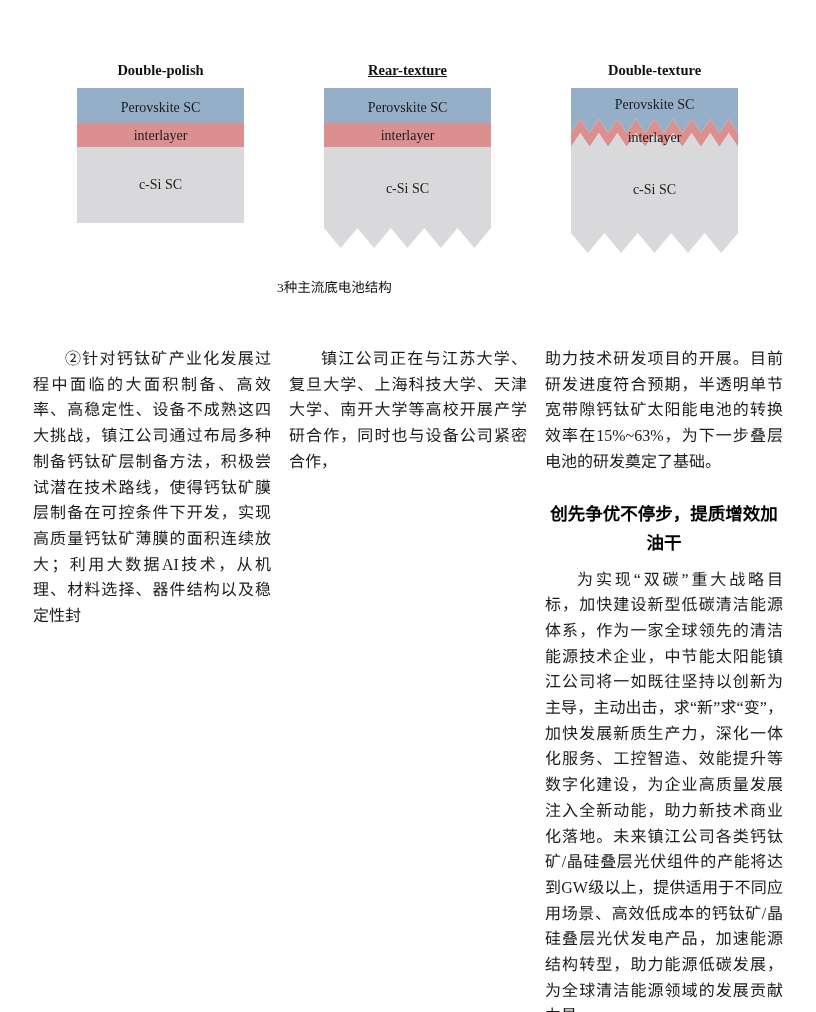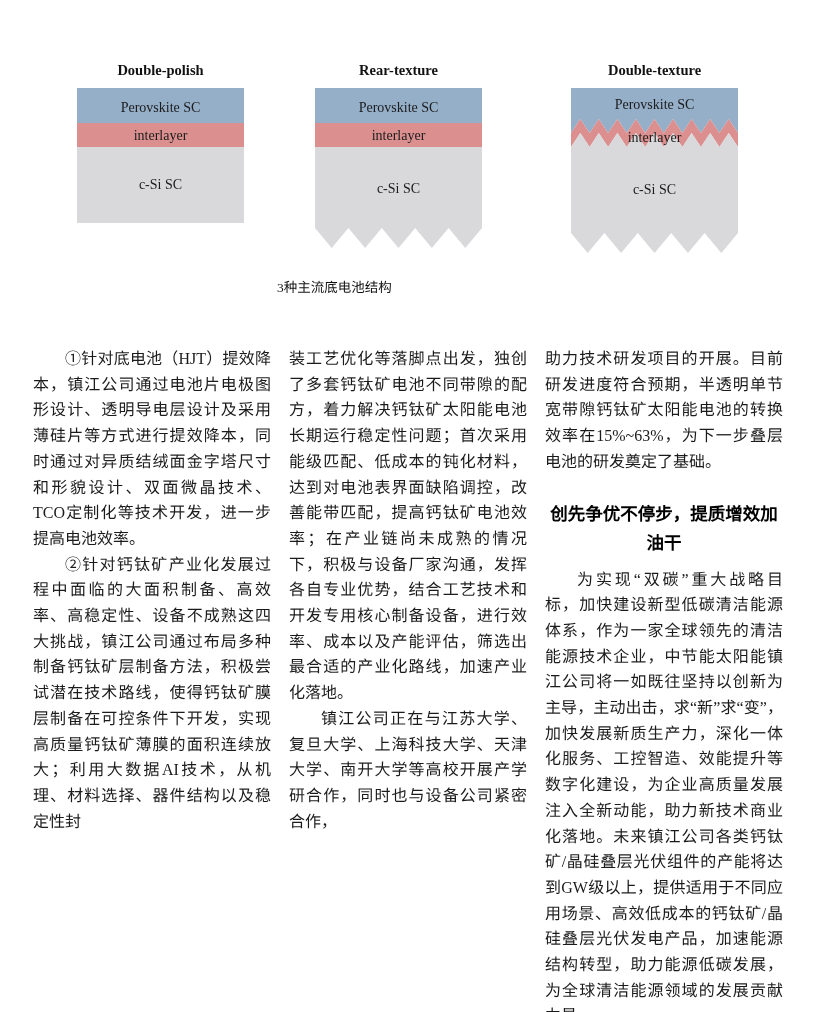--- a/index.html
+++ b/index.html
@@ -72,21 +72,21 @@
       <svg width="167" height="140" viewBox="0 0 167 140">
         <rect x="0" y="0" width="167" height="35" fill="#95afc9"></rect>
         <rect x="0" y="35" width="167" height="24" fill="#db8f8f"></rect>
         <rect x="0" y="59" width="167" height="76" fill="#d9d9db"></rect>
         <text x="83.5" y="23.5">Perovskite SC</text>
         <text x="83.5" y="52">interlayer</text>
         <text x="83.5" y="101">c-Si SC</text>
       </svg>
     </div>
 
-    <div class="diagram" style="left:315px;">
+    <div class="diagram" style="left:324px;text-decoration:underline;">
       <div class="diagram-title">Rear-texture</div>
       <svg width="167" height="162" viewBox="0 0 167 162">
         <rect x="0" y="0" width="167" height="35" fill="#95afc9"></rect>
         <rect x="0" y="35" width="167" height="24" fill="#db8f8f"></rect>
         <polygon points="0,59 167,59 167,140 150.3,160 133.6,140 116.9,160 100.2,140 83.5,160 66.8,140 50.1,160 33.4,140 16.7,160 0,140" fill="#d9d9db"></polygon>
         <text x="83.5" y="23.5">Perovskite SC</text>
         <text x="83.5" y="52">interlayer</text>
         <text x="83.5" y="105">c-Si SC</text>
       </svg>
     </div>
@@ -102,26 +102,24 @@
         <text x="83.5" y="106">c-Si SC</text>
       </svg>
     </div>
 
     <div class="figure-caption">3种主流底电池结构</div>
   </div>
 
   <div class="columns">
 
     <div class="col">
-      <p class="p indent">①针对底电池（HJT）提效降本，镇江公司通过电池片电极图形设计、透明导电层设计及采用薄硅片等方式进行提效降本，同时通过对异质结绒面金字塔尺寸和形貌设计、双面微晶技术、TCO定制化等技术开发，进一步提高电池效率。</p>
       <p class="p indent">②针对钙钛矿产业化发展过程中面临的大面积制备、高效率、高稳定性、设备不成熟这四大挑战，镇江公司通过布局多种制备钙钛矿层制备方法，积极尝试潜在技术路线，使得钙钛矿膜层制备在可控条件下开发，实现高质量钙钛矿薄膜的面积连续放大；利用大数据AI技术，从机理、材料选择、器件结构以及稳定性封</p>
     </div>
 
     <div class="col">
-      <p class="p">装工艺优化等落脚点出发，独创了多套钙钛矿电池不同带隙的配方，着力解决钙钛矿太阳能电池长期运行稳定性问题；首次采用能级匹配、低成本的钝化材料，达到对电池表界面缺陷调控，改善能带匹配，提高钙钛矿电池效率；在产业链尚未成熟的情况下，积极与设备厂家沟通，发挥各自专业优势，结合工艺技术和开发专用核心制备设备，进行效率、成本以及产能评估，筛选出最合适的产业化路线，加速产业化落地。</p>
       <p class="p indent">镇江公司正在与江苏大学、复旦大学、上海科技大学、天津大学、南开大学等高校开展产学研合作，同时也与设备公司紧密合作，</p>
     </div>
 
     <div class="col">
       <p class="p">助力技术研发项目的开展。目前研发进度符合预期，半透明单节宽带隙钙钛矿太阳能电池的转换效率在15%~63%，为下一步叠层电池的研发奠定了基础。</p>
       <div class="section-heading">创先争优不停步，提质增效加油干</div>
       <p class="p indent"><span>为实现“双碳”重大战略目标，加快建设新型低碳清洁能源体系，作为一家全球领先的清洁能源技术企业，中节能太阳能镇江公司将一如既往坚持以创新为主导，主动出击，求“新”求“变”，加快发展新质生产力，深化一体化服务、工控智造、效能提升等数字化建设，为企业高质量发展注入全新动能，助力新技术商业化落地。未来镇江公司各类钙钛矿/晶硅叠层光伏组件的产能将达到GW级以上，提供适用于不同应用场景、高效低成本的钙钛矿/晶硅叠层光伏发电产品，加速能源结构转型，助力能源低碳发展，为全球清洁能源领域的发展贡献力量。</span></p>
     </div>
 
   </div>

